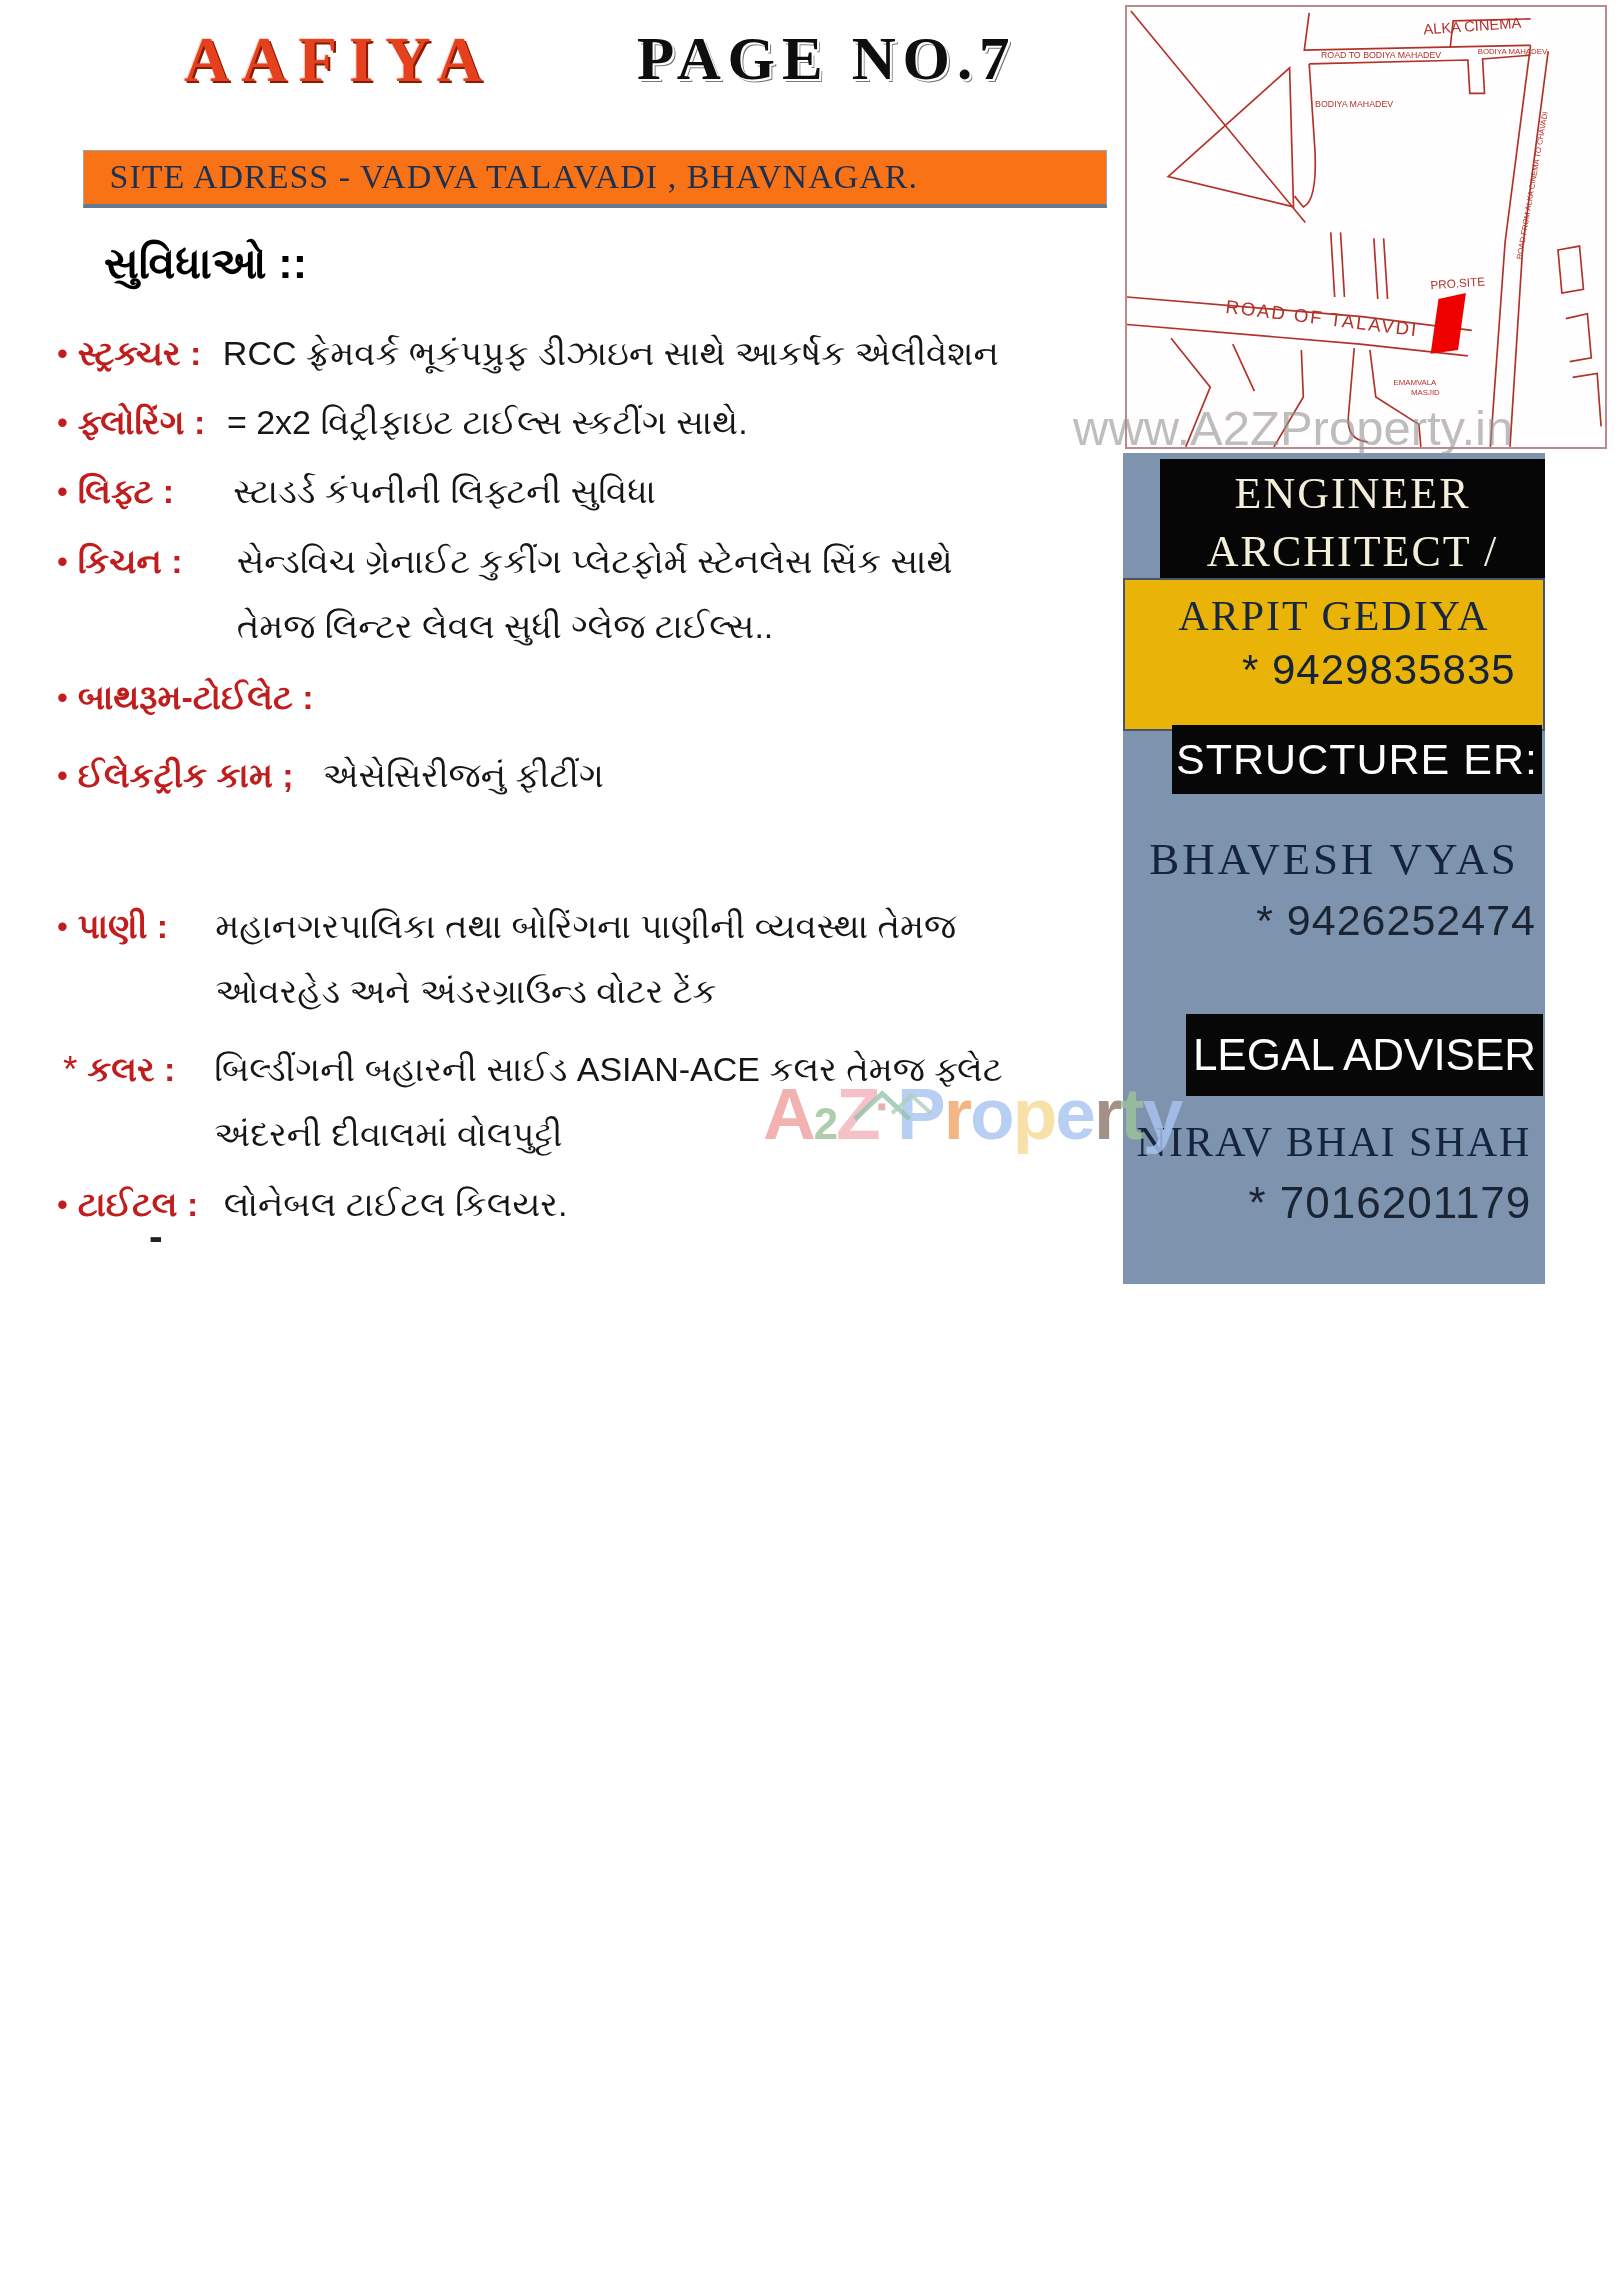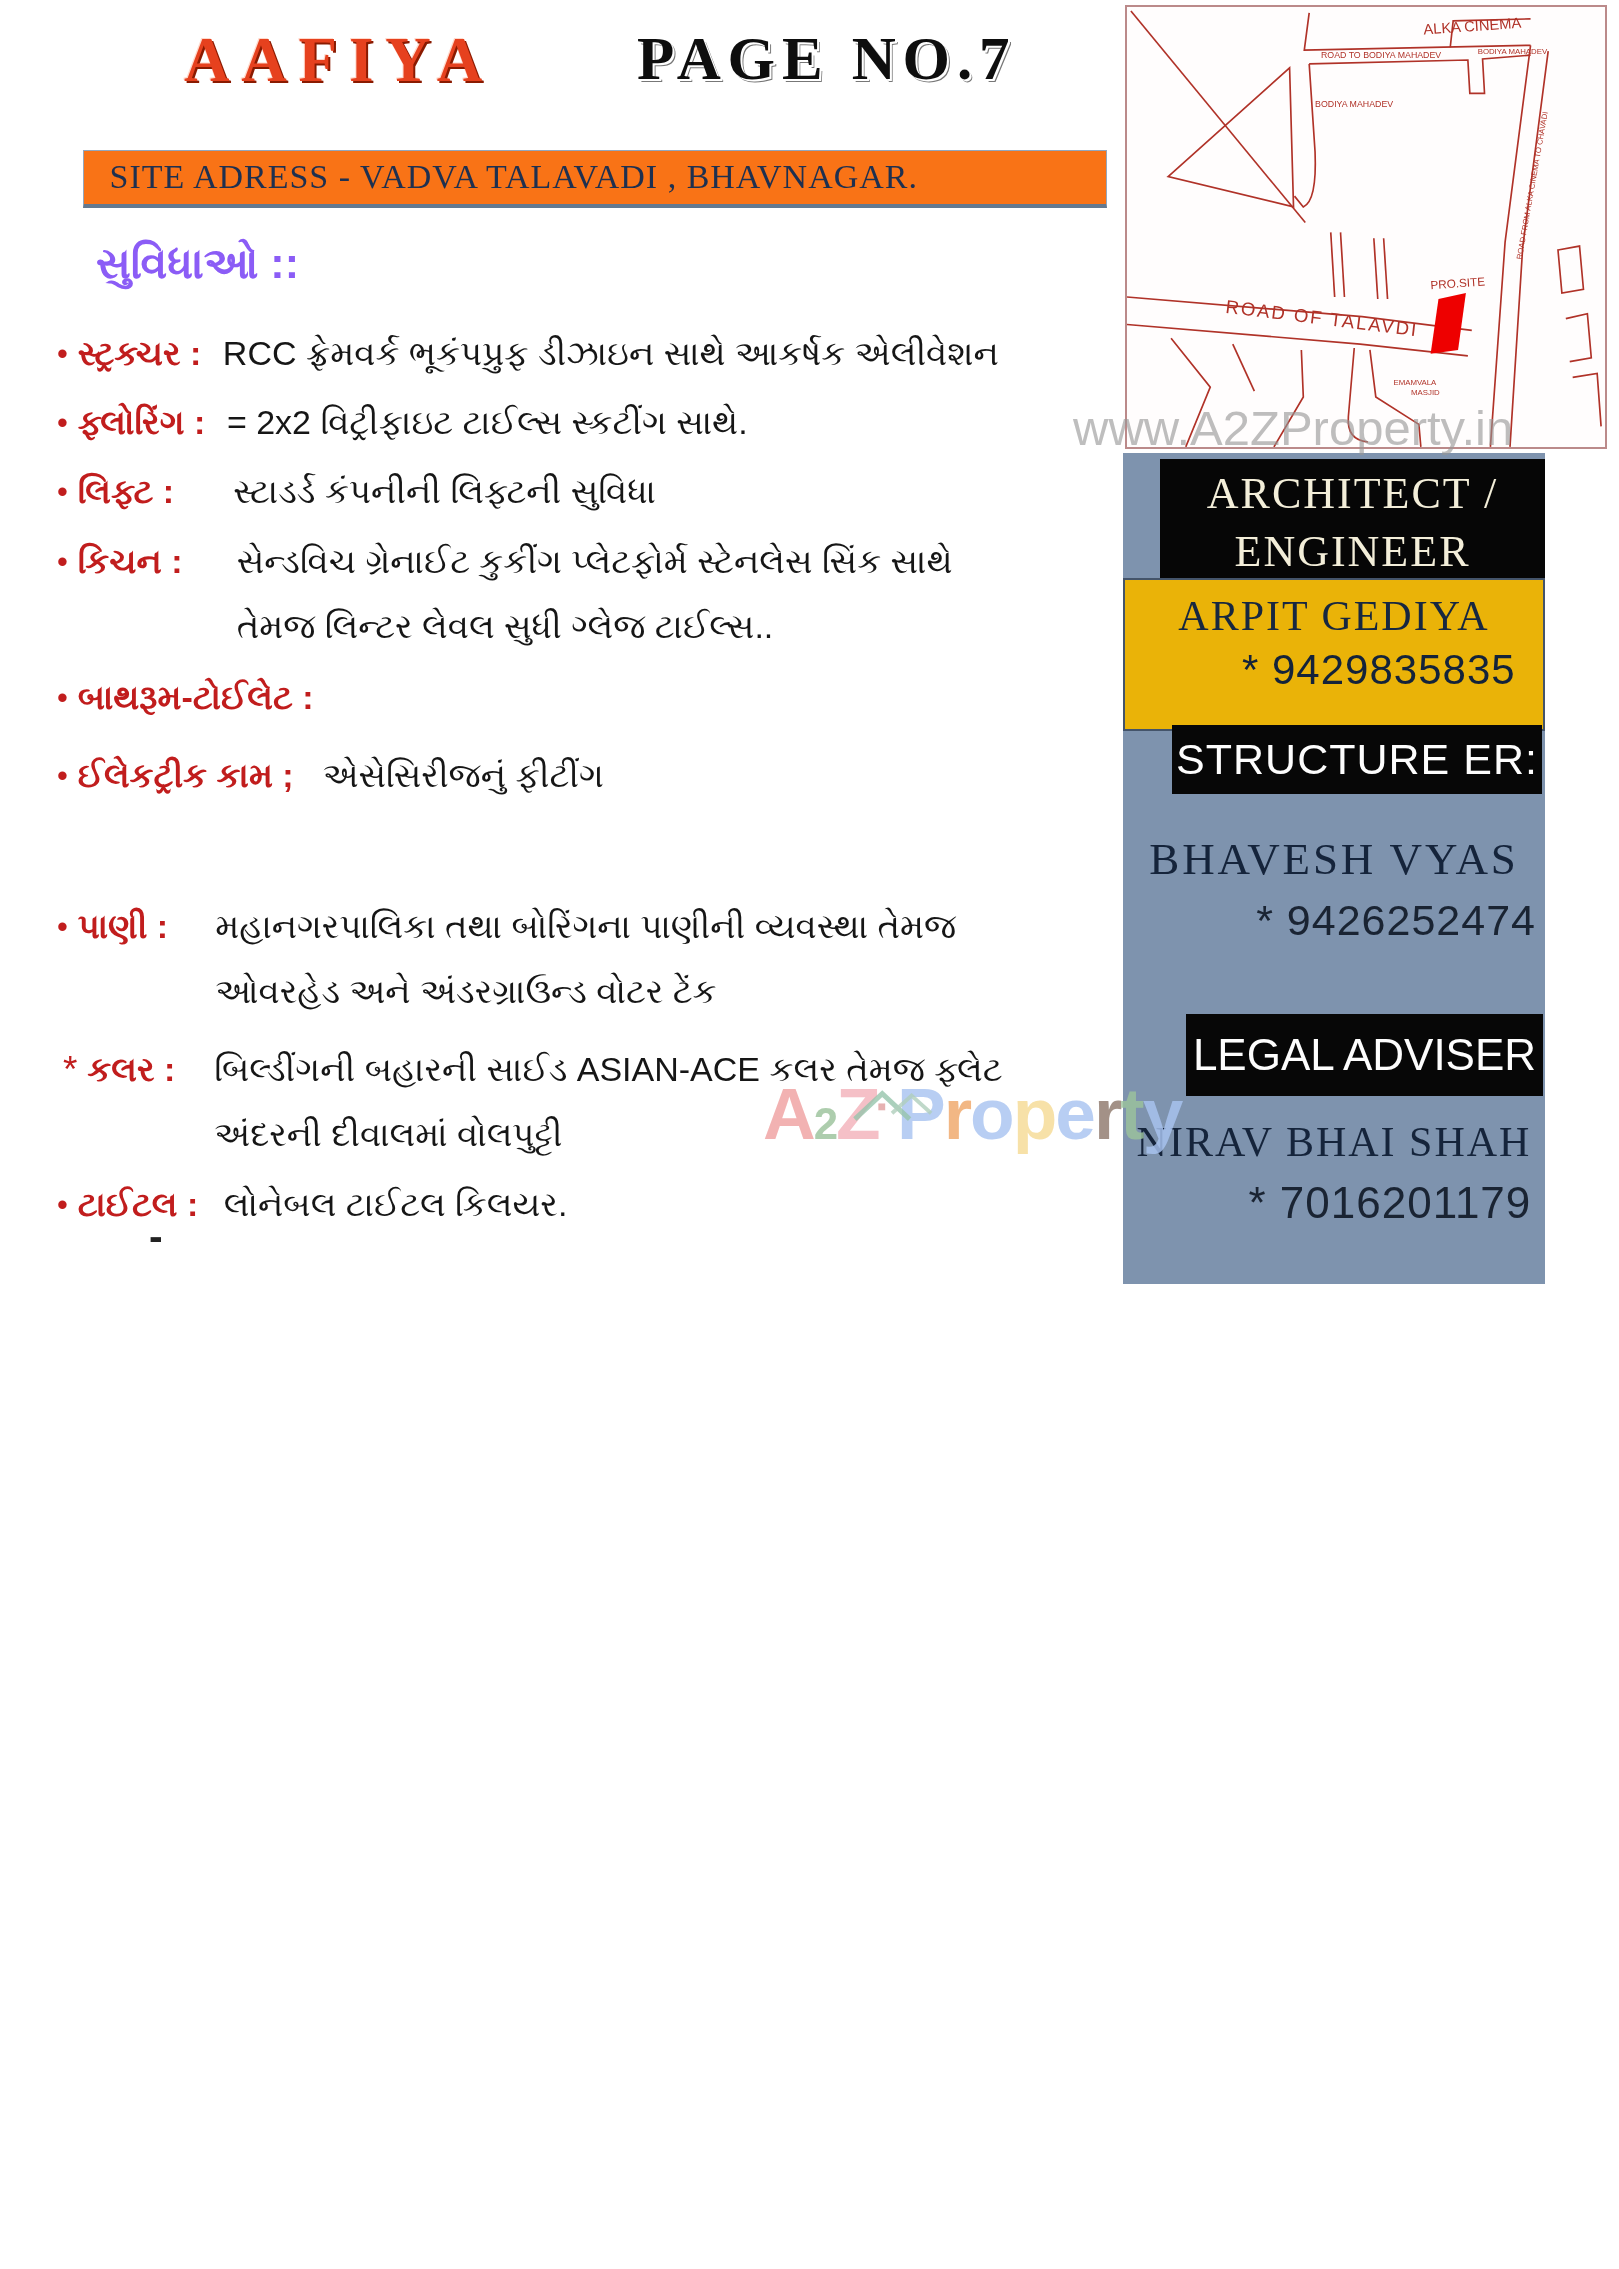--- a/index.html
+++ b/index.html
@@ -22,21 +22,21 @@
   }
   .sitebar{
     position:absolute;left:83px;top:150px;width:1024px;height:58px;
     background:#f97316;border:1px solid #94a7bd;border-bottom:4.9px solid #64798f;
     box-sizing:border-box;
     font-family:"Liberation Serif",serif;font-size:34px;color:#1e3050;
     letter-spacing:1px;line-height:51px;padding-left:25.5px;
   }
   
   .suvidha{
-    position:absolute;left:96px;top:239px;font-size:43px;font-weight:600;color:#8b5cf6;
+    position:absolute;left:104px;top:239px;font-size:43px;font-weight:600;color:#000000;
   }
   .item{position:absolute;left:57px;display:flex;align-items:flex-start;font-size:34px;line-height:65px;}
   .bullet{color:#c11d1d;margin-right:9.8px;font-size:31px;}
   .ilabel{color:#c11d1d;font-weight:bold;white-space:nowrap;margin-right:21.6px;}
   .icontent{color:#161616;}
   .trail{position:absolute;left:149px;top:1213px;font-size:41px;color:#222;font-weight:bold;}
   
   .mapbox{
     position:absolute;left:1125px;top:4.9px;width:482px;height:444px;
     background:#fffdfd;border:2px solid #bb8a8a;box-sizing:border-box;
@@ -236,22 +236,22 @@
       <svg width="88" height="43" viewBox="0 0 90 44">
         <path d="M6,40 L34,14 L62,40" fill="none" stroke="#7fb89a" stroke-width="5" opacity="0.8"></path>
         <path d="M44,34 L64,16 L84,34" fill="none" stroke="#9fc4ae" stroke-width="4" opacity="0.8"></path>
         <rect x="30" y="24" width="7" height="7" fill="#d98a8a" opacity="0.8"></rect>
       </svg>
     </span>
   </div>
 
   <div class="sidebar">
     <div class="arch-box">
+      <div>ENGINEER</div>
       <div>ARCHITECT /</div>
-      <div>ENGINEER</div>
     </div>
     <div class="arpit-box">
       <div class="arpit-name">ARPIT GEDIYA</div>
       <div class="arpit-phone">* 9429835835</div>
     </div>
 
     <div class="struct-box">STRUCTURE ER:</div>
     <div class="struct-name">BHAVESH VYAS</div>
     <div class="struct-phone">* 9426252474</div>
 

